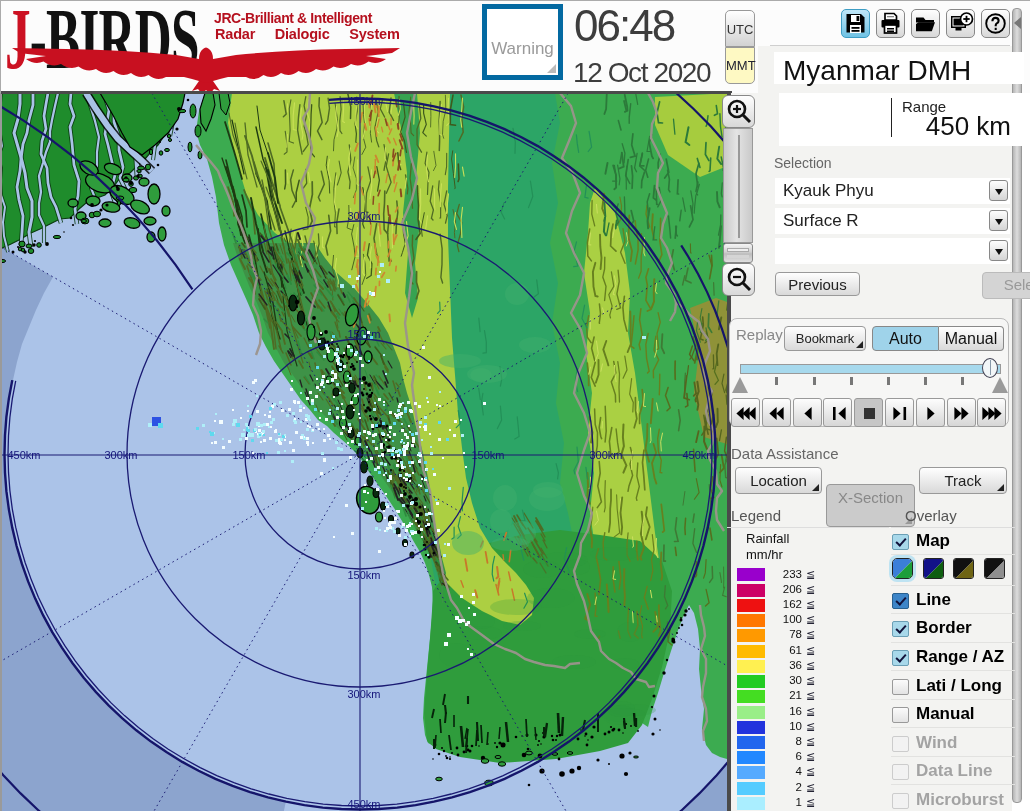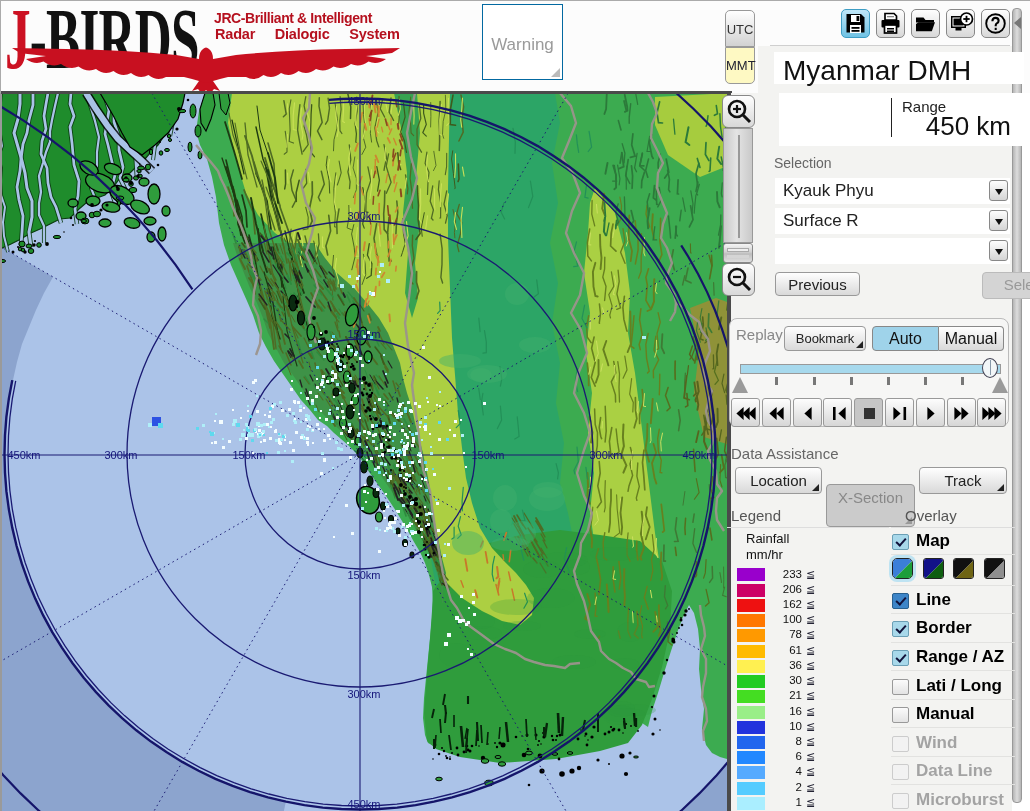--- a/index.html
+++ b/index.html
@@ -4,21 +4,21 @@
 *{margin:0;padding:0;box-sizing:border-box}
 html,body{width:1030px;height:811px;overflow:hidden;background:#fff;
  font-family:"Liberation Sans",sans-serif;position:relative}
 .abs{position:absolute}
 
 #topbar{position:absolute;left:0;top:0;width:1030px;height:93px;background:#fcfcfc;border-top:1px solid #aaa;border-left:1px solid #aaa}
 #jbirds{position:absolute;left:4px;top:-3px;font-family:"Liberation Serif",serif;font-weight:bold;font-size:64px;line-height:60px;letter-spacing:-1px;color:#111;transform:scale(0.80,1.37);transform-origin:left top;white-space:nowrap}
 #jbirds .j{color:#cc1122}
 #slog1{position:absolute;left:213px;top:9px;color:#b5101e;font-weight:bold;font-size:14px;letter-spacing:-0.4px}
 #slog2{position:absolute;left:214px;top:25px;color:#b5101e;font-weight:bold;font-size:14.5px;word-spacing:6px;letter-spacing:-0.2px}
-#warnbox{position:absolute;left:481px;top:3px;width:81px;height:76px;background:#fff;border:1px solid #0369a1}
+#warnbox{position:absolute;left:481px;top:3px;width:81px;height:76px;background:#fff;border:5px solid #0369a1}
 #warnbox span{position:absolute;left:0;right:0;top:30px;text-align:center;color:#9a9a9a;font-size:17px}
 #warnbox i{position:absolute;right:2px;bottom:2px;width:0;height:0;border-left:9px solid transparent;border-bottom:9px solid #bbb}
 #time{position:absolute;left:573px;top:0px;font-size:44px;color:#3d3d3d;letter-spacing:-2px}
 #date{position:absolute;left:572px;top:56px;font-size:28px;color:#3d3d3d;letter-spacing:-1.4px}
 .tz{position:absolute;left:724px;width:30px;height:37px;border:1px solid #999;font-size:13px;text-align:center;color:#333}
 #utc{top:9px;border-radius:5px 5px 0 0;background:linear-gradient(#fff,#d2d2d2);line-height:37px}
 #mmt{top:46px;border-radius:0 0 5px 5px;background:#fef9c3;line-height:35px;font-weight:normal;color:#223}
 #topline{position:absolute;left:0;top:90px;width:731px;height:3px;background:#4a4a4a}
 
 .tbtn{position:absolute;top:8px;width:29px;height:29px;border:1px solid #888;border-radius:5px;background:linear-gradient(#fefefe,#d8d8d8)}
@@ -2360,20 +2360,22 @@
  <svg class="abs" style="left:5px;top:46px" width="400" height="48" viewBox="0 0 400 48">
 <path d="M193,12 L170,8 Q120,3 60,2 L6,1 L14,6 Q30,8 40,9 L20,12 Q28.8,18.2 37.5,14.5 Q46.2,20.8 55.0,17.0 Q63.8,23.2 72.5,19.5 Q81.2,25.8 90.0,22.0 Q98.8,29.0 107.5,24.0 Q116.2,31.0 125.0,26.0 Q133.8,33.0 142.5,28.0 Q151.2,35.0 160.0,30.0 L178,30 L186,32 L193,34 Z" fill="#C81020"></path>
 <path d="M207,12 L230,8 Q280,3 340,2 L394,1 L386,6 Q370,8 360,9 L380,12 Q371.2,18.2 362.5,14.5 Q353.8,20.8 345.0,17.0 Q336.2,23.2 327.5,19.5 Q318.8,25.8 310.0,22.0 Q301.2,29.0 292.5,24.0 Q283.8,31.0 275.0,26.0 Q266.2,33.0 257.5,28.0 Q248.8,35.0 240.0,30.0 L222,30 L214,32 L207,34 Z" fill="#C81020"></path>
 <path d="M193,12 Q193,5 197,2 Q200,-1 203,2 Q207,5 207,12 L207,34 Q207,38 200,39 Q193,38 193,34 Z" fill="#C81020"></path>
 <path d="M193,34 L186,44 L192,42 L196,47 L200,43 L204,47 L208,42 L214,44 L207,34 Q200,37 193,34 Z" fill="#C81020"></path>
 </svg>
  <div id="warnbox">
       <span>Warning</span>
       <i></i>
     </div>
+ <div id="time">06:48</div>
+ <div id="date">12 Oct 2020</div>
  <div class="tz" id="utc">UTC</div>
  <div class="tz" id="mmt">MMT</div>
  <div id="topline"></div>
  <div class="tbtn sel" style="left:840px"><svg width="27" height="27" viewBox="0 0 27 27">
         <path d="M4.5,4 h14.5 l3.5,3.5 v15 h-18 z" fill="#000"></path>
         <rect x="9" y="5" width="9" height="7" fill="#fff"></rect>
         <rect x="14.5" y="6" width="2.8" height="5" fill="#000"></rect>
         <rect x="8" y="15" width="11" height="8" fill="#fff"></rect>
         <rect x="9.5" y="17" width="8" height="1.8" fill="#000"></rect>
         <rect x="9.5" y="20" width="8" height="1.8" fill="#000"></rect>

